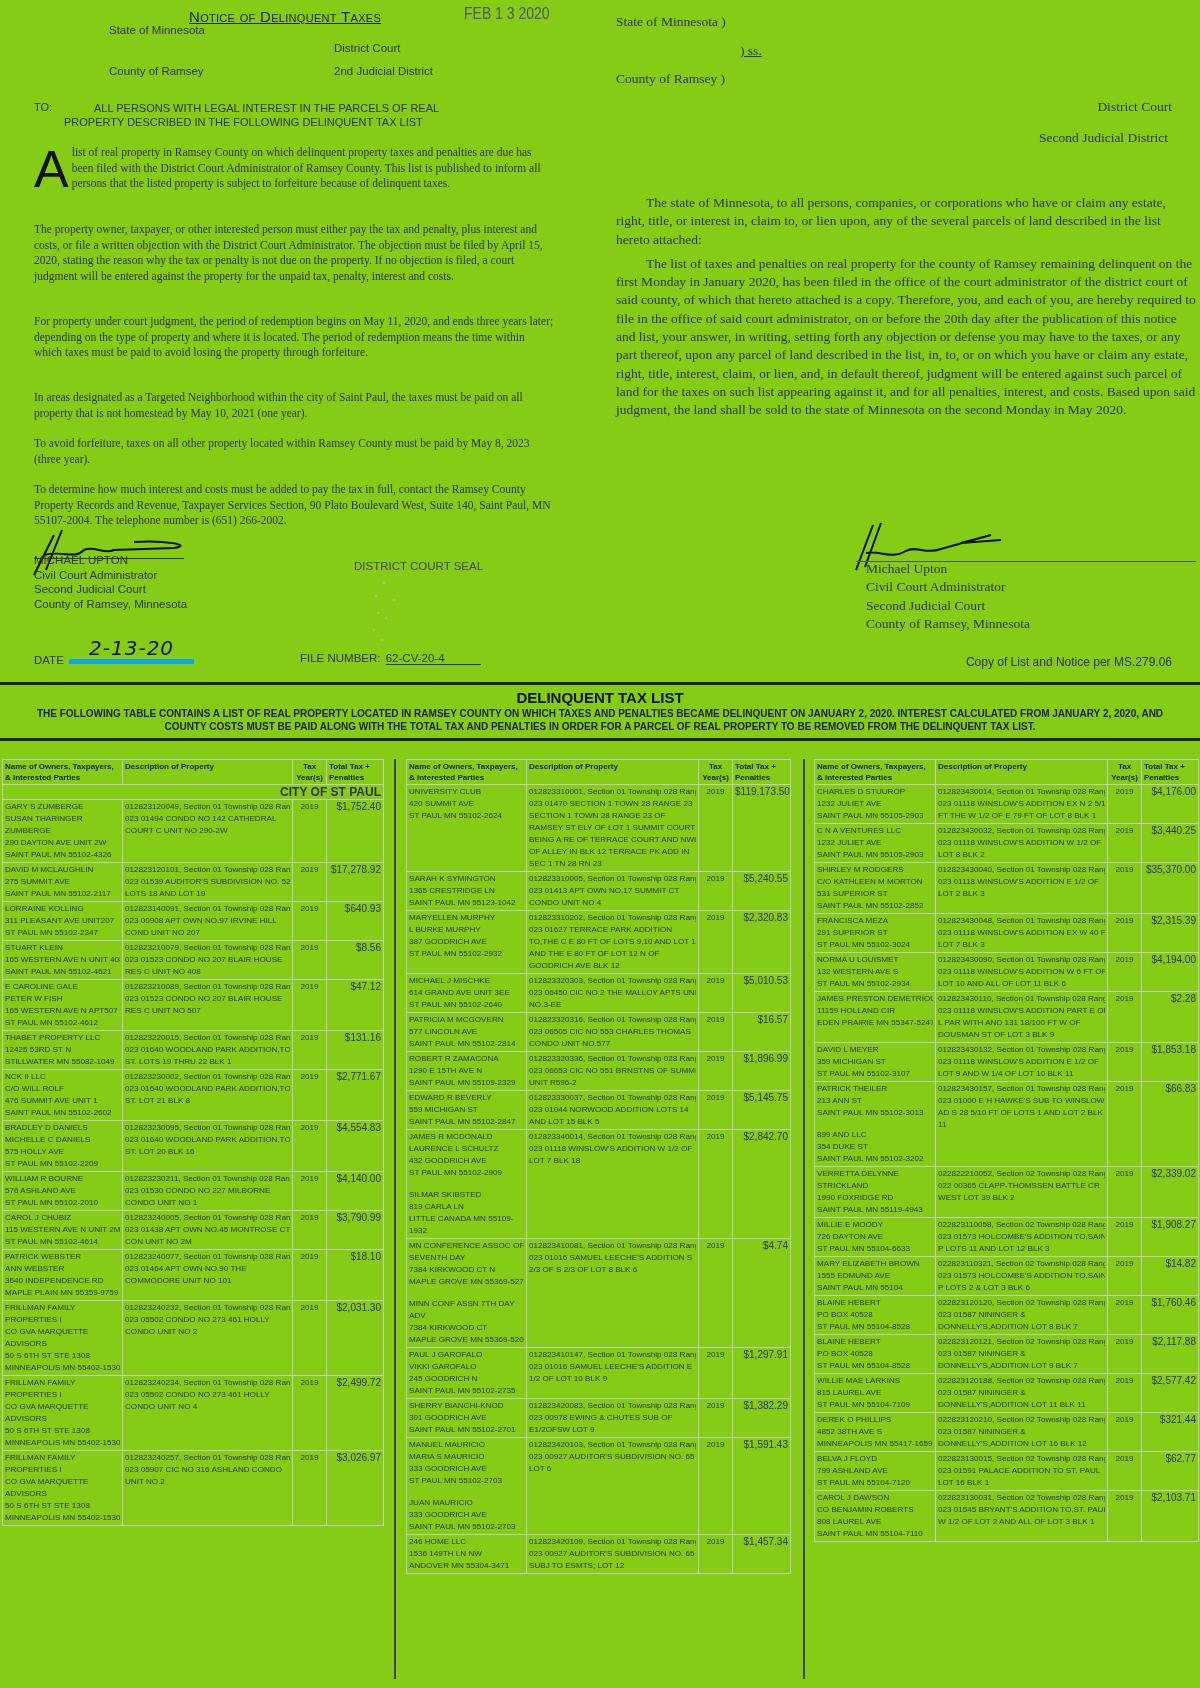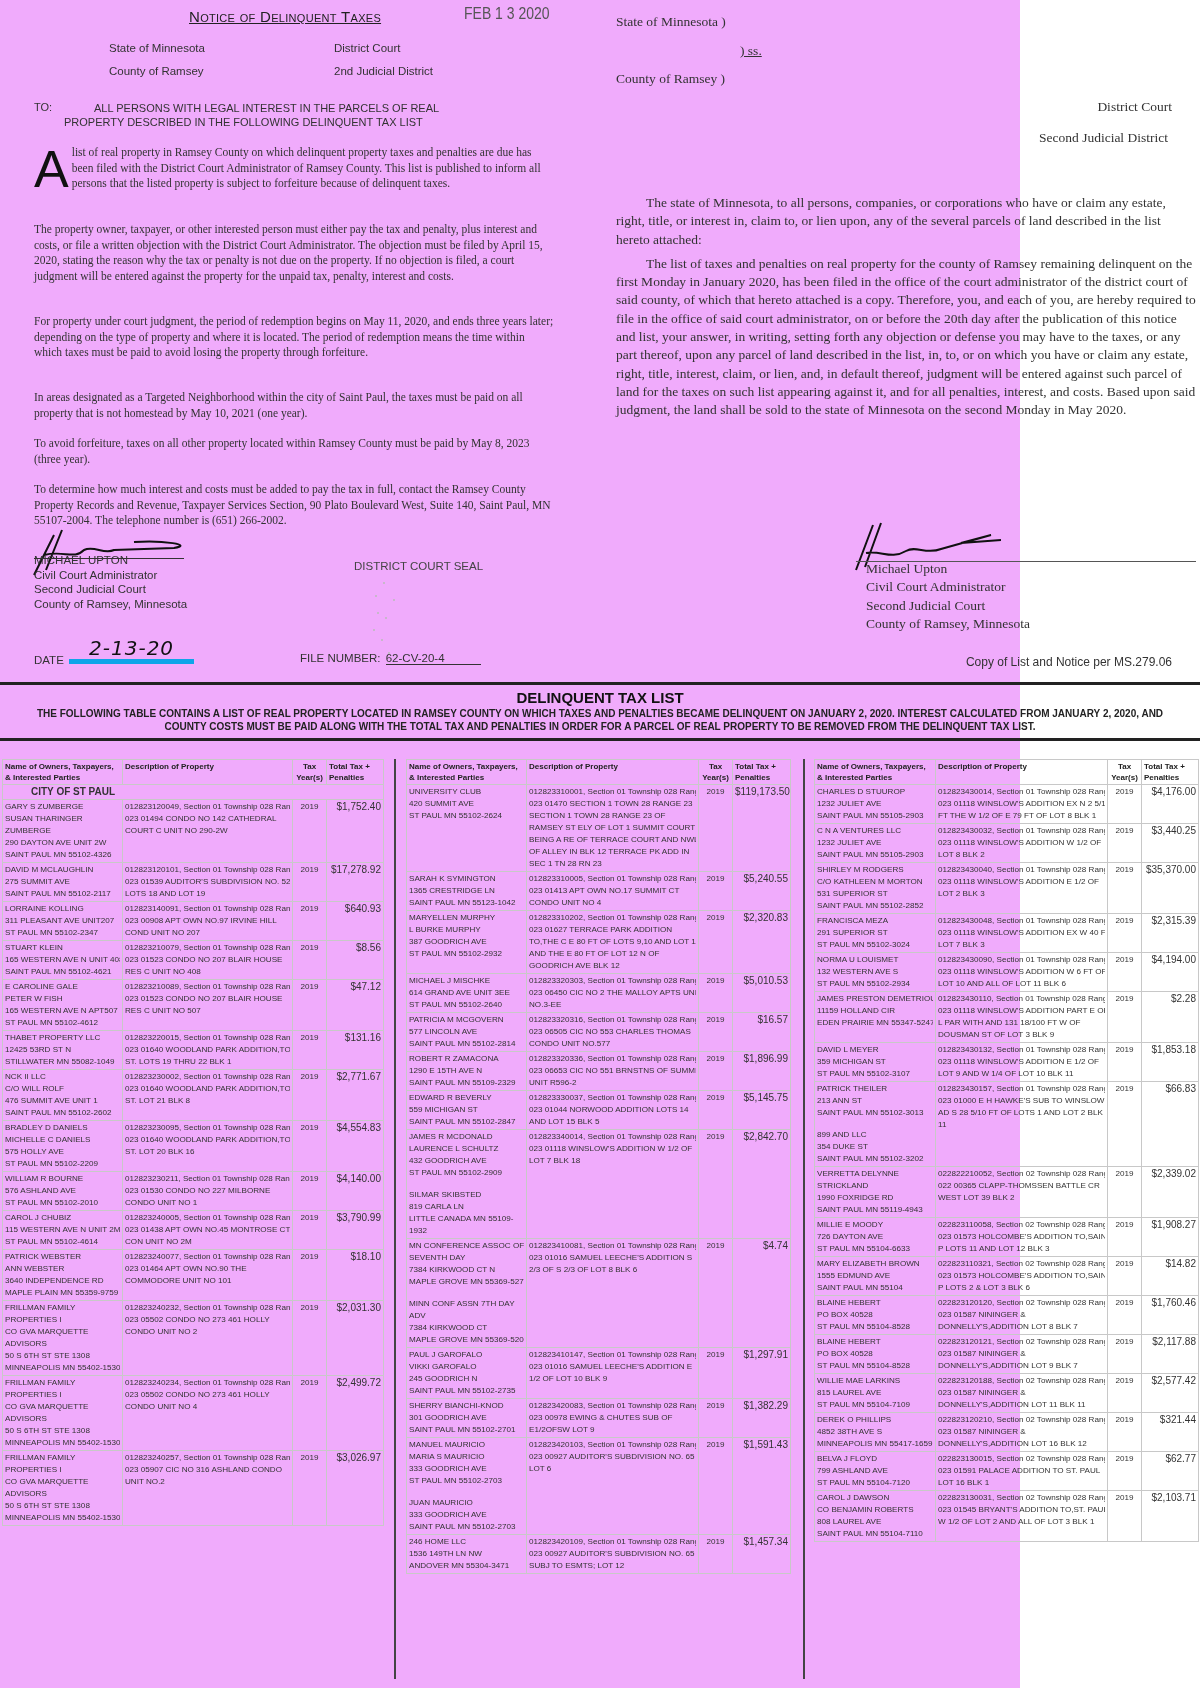--- a/index.html
+++ b/index.html
@@ -1,17 +1,17 @@
 <!DOCTYPE html>
 <html><head>
 <meta charset="utf-8">
 <style>
   * { box-sizing: border-box; margin: 0; padding: 0; }
   body { width: 1200px; height: 1688px; background: #ffffff; color: #222; font-family: "Liberation Serif", serif; overflow: hidden; position: relative; }
-  .page { position: absolute; left: 0; top: 0; width: 1020px; height: 1688px; background: #f0abfc; }
+  .page { position: absolute; left: 0; top: 0; width: 1200px; height: 1688px; background: #84cc16; }
 
   
   .notice-left { position: absolute; left: 34px; top: 0; width: 520px; height: 670px; }
   .notice-title { position: absolute; left: 155px; top: 8px; font-family: "Liberation Sans", sans-serif; font-size: 15px; text-decoration: underline; letter-spacing: 0.3px; font-variant: small-caps; font-weight: 500; }
   .stamp { position: absolute; left: 430px; top: 5px; font-family: "Liberation Sans", sans-serif; font-size: 14px; color: #555; transform: scaleY(1.2); }
   .caption-row { position: absolute; font-family: "Liberation Sans", sans-serif; font-size: 11.5px; color: #333; }
   .to-block { position: absolute; left: 0; top: 101px; width: 520px; font-family: "Liberation Sans", sans-serif; font-size: 11px; color: #333; }
   .to-label { position: absolute; left: 0; top: 0; }
   .to-text { position: absolute; left: 30px; top: 0; width: 380px; line-height: 14px; text-indent: 30px; }
   .body-text { position: absolute; left: 0; width: 520px; font-size: 11.5px; line-height: 15.5px; color: #333; }
@@ -43,34 +43,34 @@
   .list-sub { position: absolute; left: 20px; top: 707px; width: 1160px; text-align: center; font-family: "Liberation Sans", sans-serif; font-weight: bold; font-size: 10px; line-height: 13px; color: #222; }
 
   
   .col { position: absolute; top: 759px; }
   .col-sep { position: absolute; top: 759px; width: 2px; height: 920px; background: #444; }
   table.tax { border-collapse: collapse; font-family: "Liberation Sans", sans-serif; font-size: 8.1px; line-height: 12px; color: #333; table-layout: fixed; }
   table.tax th, table.tax td { border: 1px solid #c8c8c8; vertical-align: top; padding: 1px 2px; text-align: left; }
   table.tax th { font-weight: bold; font-size: 8px; line-height: 11px; color: #222; }
   table.tax th.c, table.tax td.c { text-align: center; }
   table.tax td.r { text-align: right; font-size: 10px; white-space: nowrap; }
-  table.tax tr.city td { text-align: left; font-weight: bold; font-size: 10px; padding-left: 28px; }
+  table.tax tr.city td { text-align: right; font-weight: bold; font-size: 12px; padding-left: 28px; }
   .owner-line, .desc-line { display: block; white-space: nowrap; overflow: hidden; }
   .gap { display: block; height: 10px; }
 </style>
 </head>
 <body>
 
 <div class="page">
 
   <section class="notice-left">
     <div class="notice-title">Notice of Delinquent Taxes</div>
     <div class="stamp">FEB 1 3 2020</div>
 
-    <div class="caption-row" style="left:75px; top:42px;">State of Minnesota</div>
+    <div class="caption-row" style="left:75px; top:24px;">State of Minnesota</div>
     <div class="caption-row" style="left:300px; top:42px;">District Court</div>
     <div class="caption-row" style="left:75px; top:65px;">County of Ramsey</div>
     <div class="caption-row" style="left:300px; top:65px;">2nd Judicial District</div>
 
     <div class="to-block">
       <span class="to-label">TO:</span>
       <div class="to-text">ALL PERSONS WITH LEGAL INTEREST IN THE PARCELS OF REAL PROPERTY DESCRIBED IN THE FOLLOWING DELINQUENT TAX LIST</div>
     </div>
 
     <div class="body-text" style="top:145px;">

